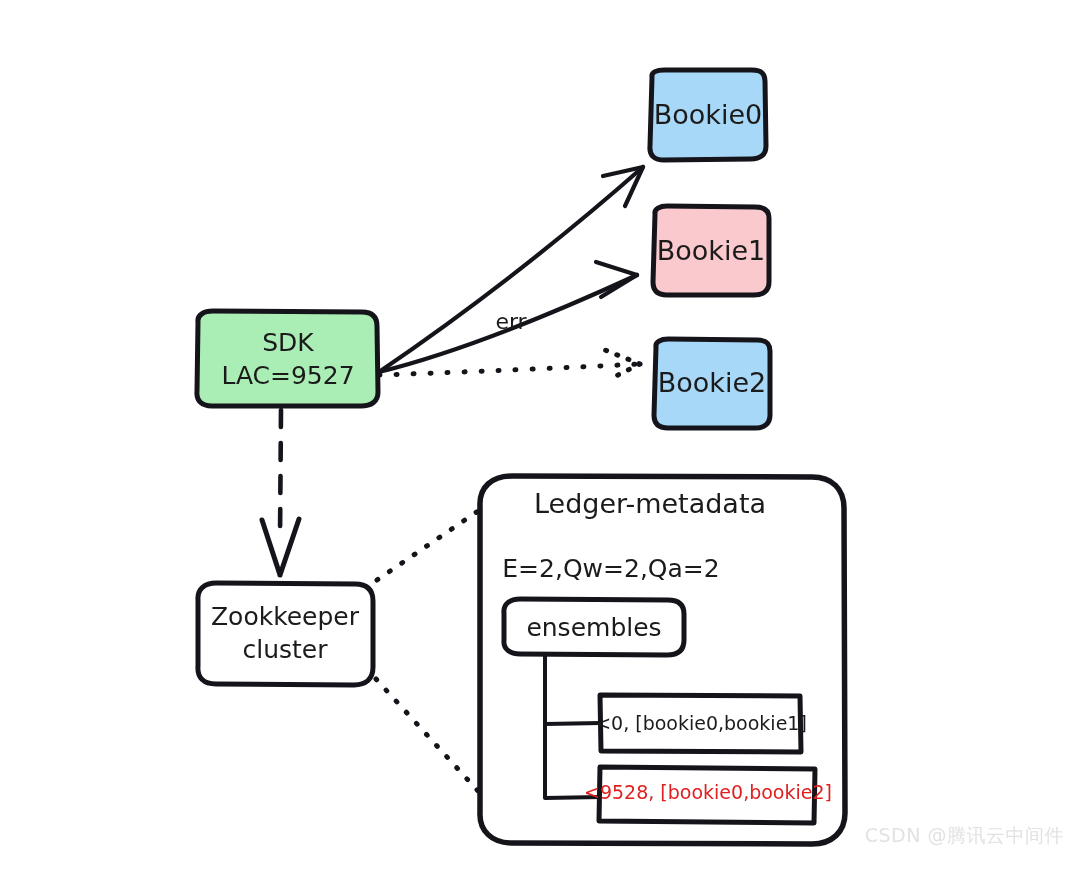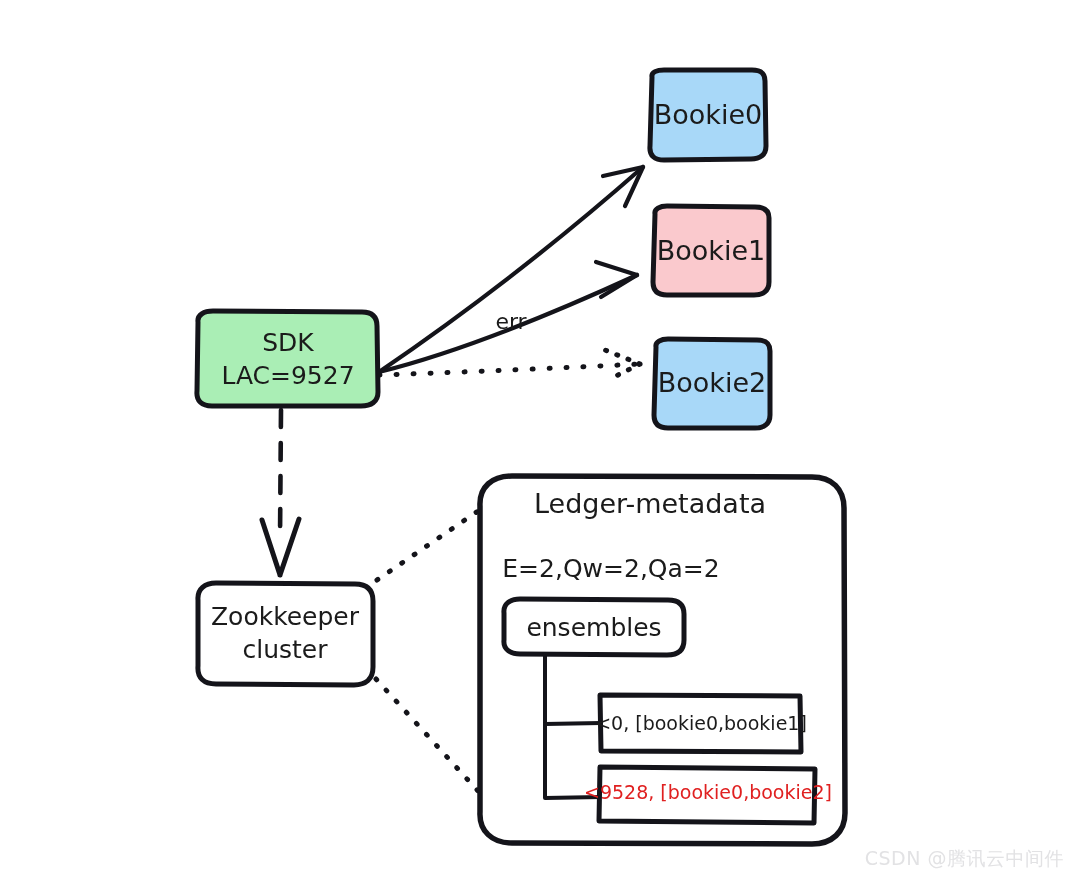--- a/index.html
+++ b/index.html
@@ -37,21 +37,21 @@
   .label-red { fill: #e02020; }
   .stroke-hand {
     stroke: #14141a;
     fill: none;
     stroke-linecap: round;
     stroke-linejoin: round;
   }
   .watermark {
     position: absolute;
     right: 16px;
-    bottom: 9px;
+    bottom: 32px;
     font-family: "DejaVu Sans", sans-serif;
     font-size: 19px;
     color: #e2e2e4;
     letter-spacing: 0.5px;
     white-space: nowrap;
     user-select: none;
   }
 </style>
 </head>
 <body>

